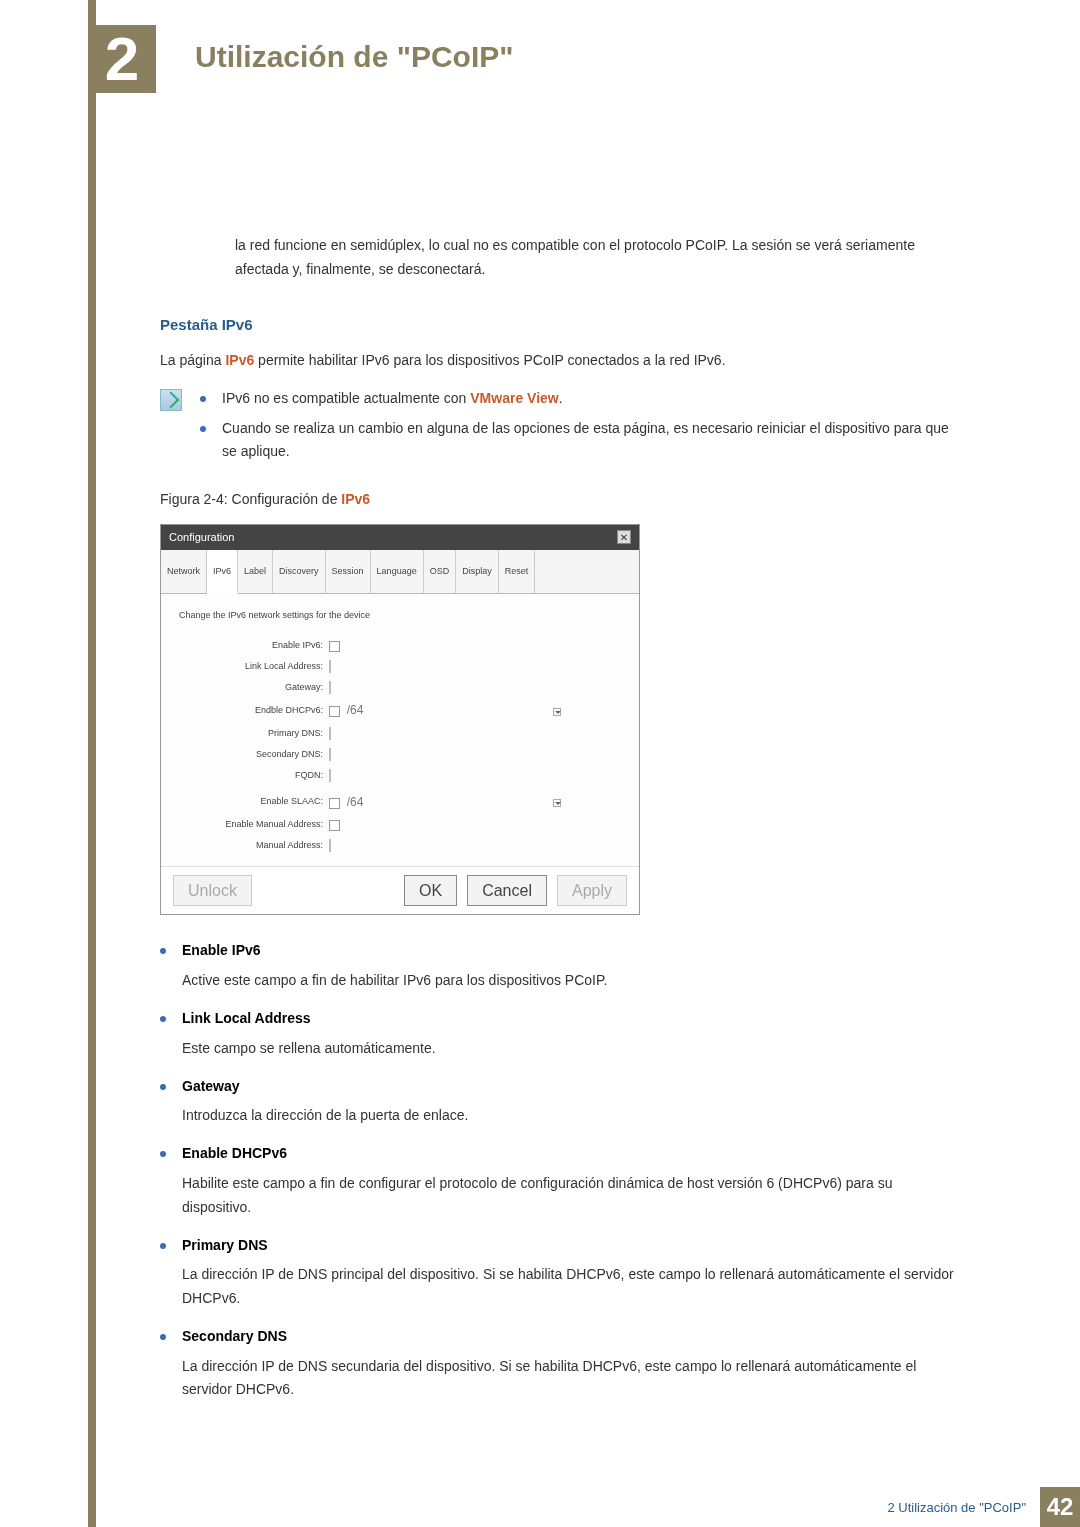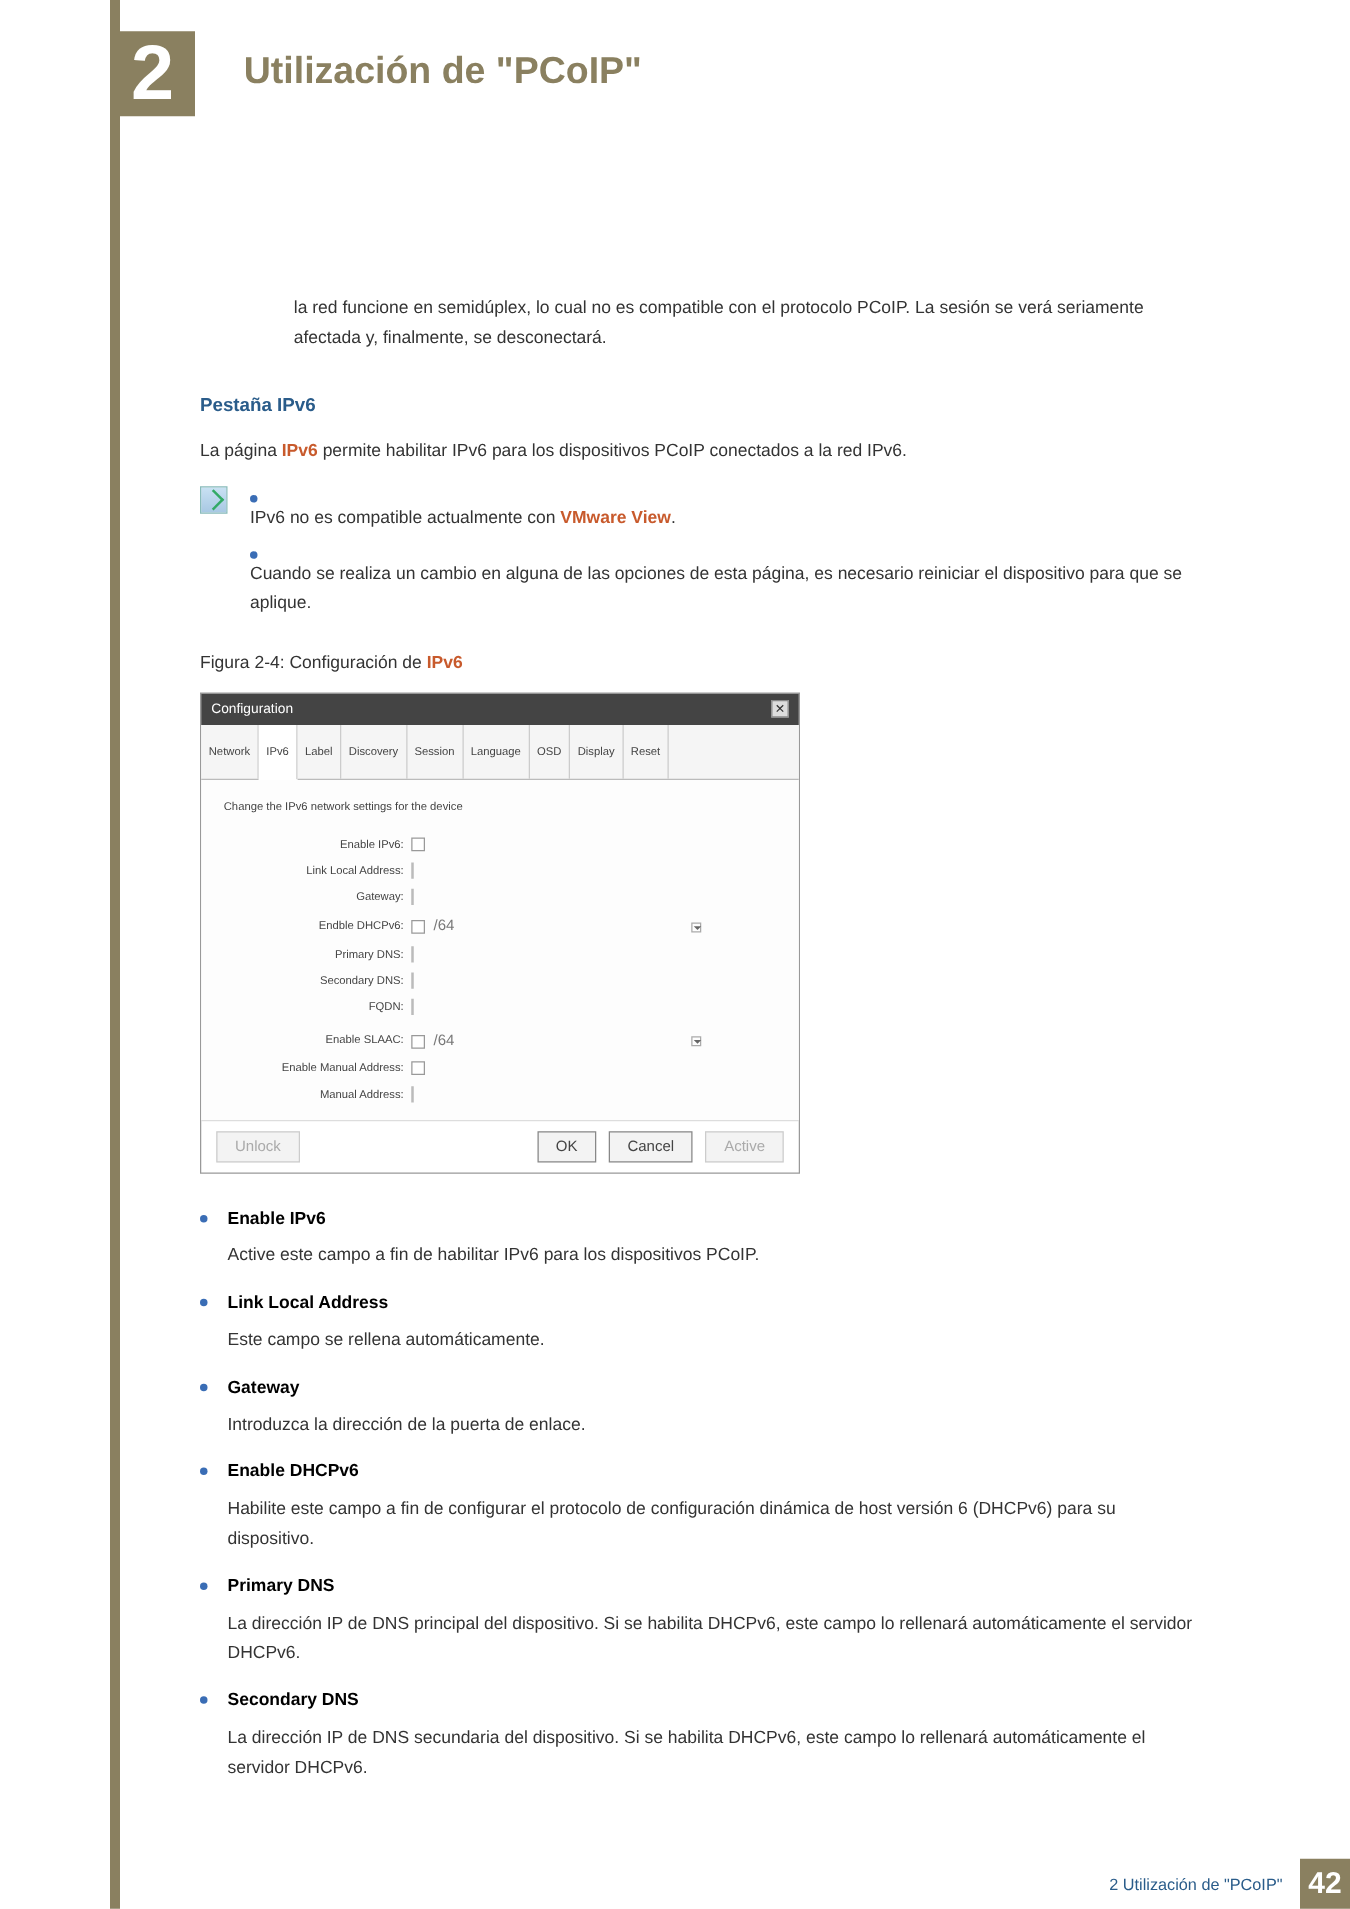--- a/index.html
+++ b/index.html
@@ -71,21 +71,21 @@
   .note-icon::after{
     content:'';
     position:absolute;
     right:2px; bottom:2px;
     width:10px;height:10px;
     border-right:2px solid #3a6;
     border-bottom:2px solid #3a6;
     transform:rotate(-45deg) translateY(-3px);
   }
   .note-list { flex:1; }
-  .note-list .bullet-row { display:flex; margin-bottom:6px;flex-direction:column;}
+  .note-list .bullet-row { display:flex; margin-bottom:6px;}
   .bullet-dot { width:6px;height:6px;border-radius:50%;background:#3a6db5;margin-top:9px;margin-right:16px;flex-shrink:0;}
   .fig-caption { margin-bottom: 12px; }
   
   .config-window {
     width: 480px;
     border:1px solid #999;
     margin-bottom: 24px;
     font-size: 10px;
     color:#444;
   }
@@ -105,21 +105,21 @@
   .cw-label { width:150px; text-align:right; padding-right:6px; font-size:9px;}
   .cw-field { flex:1; }
   .cw-input { width:210px; height:14px; border:1px solid #bbb; background:#fff;}
   .cw-input.long { width:230px;}
   .cw-chk { width:11px;height:11px;border:1px solid #999;display:inline-block;vertical-align:middle;background:#fff;}
   .cw-suffix { font-size:12px; color:#777; margin-left:4px;}
   .cw-drop { width:8px;height:8px;border:1px solid #aaa;display:inline-block;margin-left:4px;vertical-align:middle;position:relative;}
   .cw-drop::after{content:'';position:absolute;left:1px;top:2px;border-left:3px solid transparent;border-right:3px solid transparent;border-top:3px solid #666;}
   .cw-buttons { display:flex; justify-content:flex-end; gap:10px; padding:8px 12px; border-top:1px solid #ddd;}
   .cw-buttons .left { margin-right:auto;}
-  .cw-btn { border:1px solid #888; background:#f3f3f3; padding:1px 14px; font-size:12px;}
+  .cw-btn { border:1px solid #888; background:#f3f3f3; padding:1px 14px; font-size:16px;}
   .cw-btn.disabled { color:#aaa; border-color:#ccc;}
   
   .def-list .bullet-row { display:flex; margin-bottom:6px;}
   .def-list .def-title { color:#000000; font-weight:bold;}
   .def-list .def-body { margin-left:22px; margin-bottom:14px;}
   
   .footer {
     position:absolute;
     left:0; bottom:0;
     width:1080px;
@@ -243,21 +243,21 @@
       </div>
       <div class="cw-row">
         <div class="cw-label">Manual Address:</div>
         <div class="cw-field"><span class="cw-input"></span></div>
       </div>
     </div>
     <div class="cw-buttons">
       <span class="cw-btn disabled left">Unlock</span>
       <span class="cw-btn">OK</span>
       <span class="cw-btn">Cancel</span>
-      <span class="cw-btn disabled">Active</span>
+      <span class="cw-btn disabled">Apply</span>
     </div>
   </div>
 
   <div class="def-list">
     <div class="bullet-row">
       <div class="bullet-dot"></div>
       <div class="def-title">Enable IPv6</div>
     </div>
     <div class="def-body">Active este campo a fin de habilitar IPv6 para los dispositivos PCoIP.</div>
 

